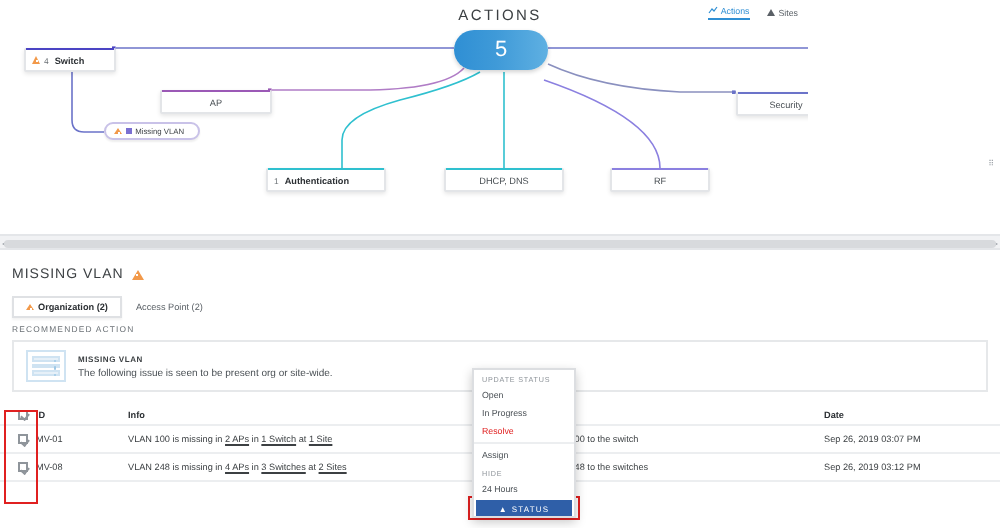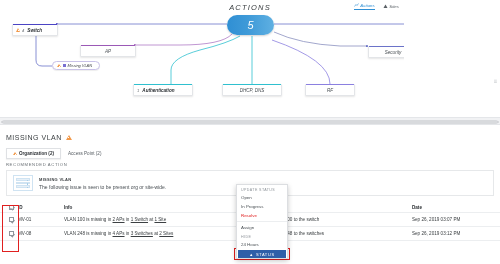--- a/index.html
+++ b/index.html
@@ -7,21 +7,21 @@
     width: 500px; height: 264px;
     background: #ffffff;
     font-family: "Liberation Sans", sans-serif;
     overflow: hidden;
   }
   #app { position: relative; width: 500px; height: 264px; background: #fff; }
 
   
   .graph-panel {
     position: absolute; left: 0; top: 0; width: 404px; height: 104px;
-    background: #ffffff; overflow: hidden; font-style: italic;
+    background: #ffffff; overflow: hidden;
   }
   .graph-svg { position: absolute; left: 0; top: 0; }
 
   .actions-title {
     position: absolute; left: 0; top: 3px; width: 500px;
     text-align: center; font-size: 7.5px; letter-spacing: 1.2px;
     color: #3c4043; font-weight: 400;
   }
 
   .hub {

